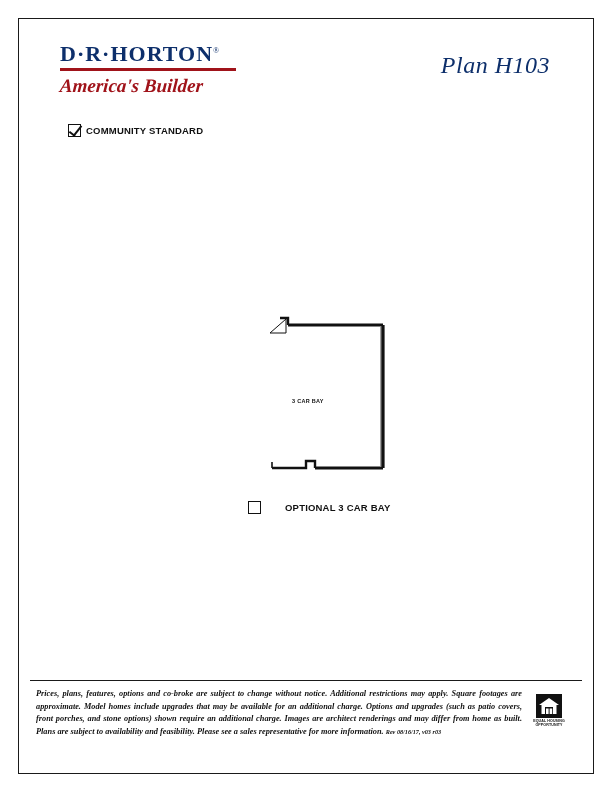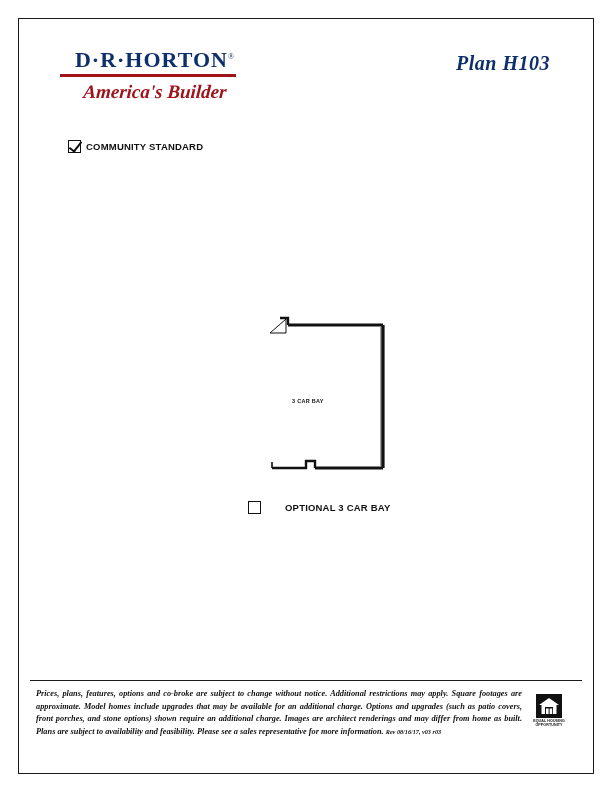--- a/index.html
+++ b/index.html
@@ -31,24 +31,23 @@
     width: 576px;
     height: 756px;
     border: 1px solid #1a1a1a;
     box-sizing: border-box;
   }
 
   
   .logo-block {
     position: absolute;
     left: 60px;
-    top: 46px;
+    top: 40px;
     width: 190px;
     height: 58px;
-    text-align: center;
   }
   .logo-name {
     font-family: "Liberation Serif", serif;
     font-weight: bold;
     font-size: 22px;
     letter-spacing: 1px;
     color: #0d2f6b;
     line-height: 22px;
     white-space: nowrap;
   }
@@ -72,36 +71,36 @@
     color: #a0131a;
     white-space: nowrap;
     transform: skewX(-4deg);
   }
 
   .plan-title {
     position: absolute;
     right: 62px;
     top: 52px;
     font-family: "Liberation Serif", serif;
-    font-weight: bold;
-    font-style: italic;
-    font-size: 20px;
+    font-weight: normal;
+    font-style: italic;
+    font-size: 24px;
     color: #0d2f6b;
     letter-spacing: 0.5px;
     white-space: nowrap;
   }
 
   
   .chk-row {
     position: absolute;
     display: flex;
     align-items: center;
     gap: 5px;
   }
-  .chk-row.top { left: 68px; top: 140px; }
+  .chk-row.top { left: 68px; top: 124px; }
   .chk-row.bottom { left: 248px; top: 501px; gap: 24px; }
 
   .chk-box {
     width: 13px;
     height: 13px;
     border: 1.5px solid #111;
     box-sizing: border-box;
     position: relative;
     background: #fff;
     flex: none;

